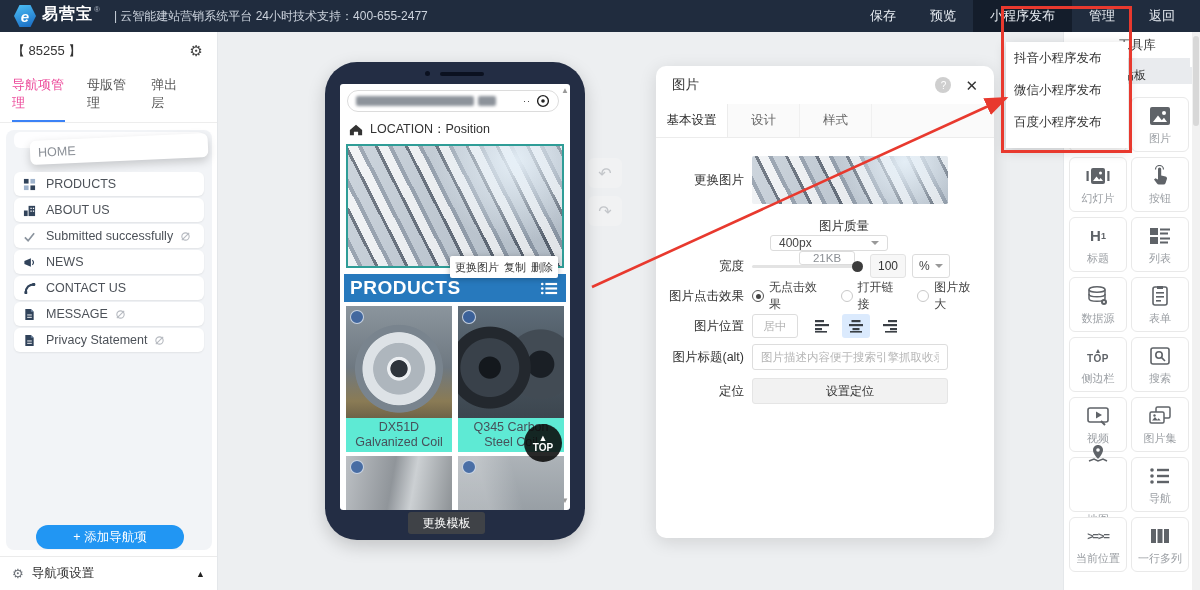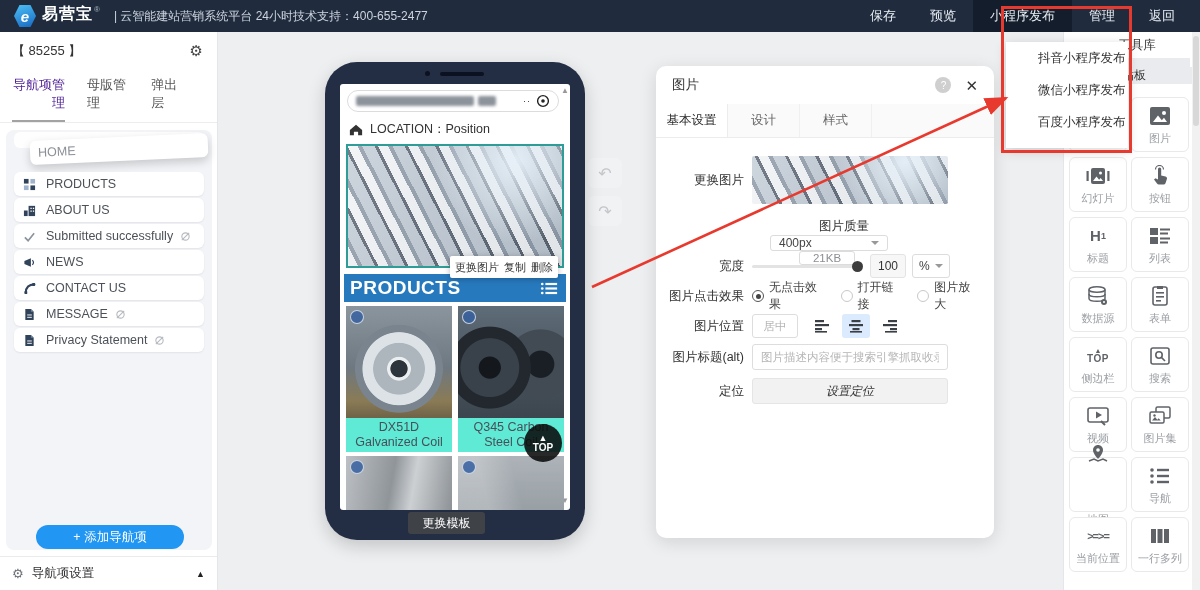--- a/index.html
+++ b/index.html
@@ -20,21 +20,21 @@
   .top-btn { color:#e8edf3; font-size:13px; padding:0 17px; display:flex; align-items:center; cursor:pointer; }
   .top-btn.active { background:#141d2b; }
 
   
   .sidebar { position:absolute; left:0; top:32px; width:218px; height:558px; background:#fff; border-right:1px solid #e4e7ea; z-index:5; }
   .sb-head { display:flex; align-items:center; justify-content:space-between; padding:10px 14px 6px 12px; }
   .sb-id { font-size:13px; color:#333; }
   .sb-gear { font-size:15px; color:#444; cursor:pointer; }
   .sb-tabs { display:flex; padding:4px 12px 0 12px; border-bottom:1px solid #ededed; }
   .sb-tab { font-size:13px; color:#555; padding:6px 0 8px 0; margin-right:22px; cursor:pointer; }
-  .sb-tab.active { color:#4c1d95; border-bottom:2px solid #a3a3a3;text-align:right; }
+  .sb-tab.active { color:#ec4899; border-bottom:2px solid #3b82f6; }
   .sb-list { position:absolute; left:6px; top:98px; width:206px; height:420px; background:#f2f4f7; border-radius:8px; }
   .ghost-card { position:absolute; left:8px; top:2px; width:190px; height:16px; background:#fff; border-radius:6px; opacity:.9; }
   .nav-card { position:absolute; left:8px; width:190px; height:24px; background:#fff; border-radius:6px;
               box-shadow:0 1px 2px rgba(0,0,0,.07); display:flex; align-items:center; padding:0 8px; }
   .nav-card .ni { width:14px; height:14px; margin-right:10px; flex:0 0 auto; display:flex; align-items:center; justify-content:center; }
   .nav-label { font-size:12.5px; color:#4c5158; white-space:nowrap; }
   .nav-card.drag { transform:rotate(-2.6deg); box-shadow:0 4px 10px rgba(0,0,0,.18); left:24px; width:178px; }
   .nav-card.drag .nav-label { color:#8a8f96; }
   .eyeoff { margin-left:7px; flex:0 0 auto; }
   .add-btn { position:absolute; left:36px; top:493px; width:148px; height:24px; background:#2196f3; border-radius:13px;
@@ -154,21 +154,21 @@
   .ic-top { display:flex; flex-direction:column; align-items:center; color:#5f6368; line-height:1; }
   .ic-top .c { font-size:7px; }
   .ic-top .w { font-size:10px; font-weight:bold; letter-spacing:.5px; }
   .ic-bc { font-size:11px; font-weight:bold; color:#5f6368; letter-spacing:-1px; }
   .scrollstrip { position:absolute; left:1192px; top:32px; width:8px; height:558px; background:#f1f1f1; z-index:4; }
   .scrollthumb { position:absolute; left:1193px; top:36px; width:6px; height:90px; background:#d8d8d8; border-radius:3px; z-index:4; }
 
   
   .pubmenu { position:absolute; left:1006px; top:42px; width:122px; height:106px; background:#fff;
              box-shadow:0 3px 12px rgba(0,0,0,.16); z-index:60; }
-  .pubmenu .mi { height:32px; display:flex; align-items:center; padding-left:32px; font-size:12.5px; color:#333; cursor:pointer; }
+  .pubmenu .mi { height:32px; display:flex; align-items:center; padding-left:8px; font-size:12.5px; color:#333; cursor:pointer; }
   .redrect { position:absolute; left:1001px; top:6px; width:131px; height:147px; border:3px solid #e8392e; z-index:65; pointer-events:none; }
   .arrowsvg { position:absolute; left:0; top:0; z-index:70; pointer-events:none; }
 
   svg { display:block; }
 </style>
 </head>
 <body>
 
 <div id="app">
 
@@ -490,21 +490,21 @@
       </div>
     </div>
 
     <div class="p-row" style="top:278px; height:26px;">
       <span class="p-label">图片标题(alt)</span>
       <input class="txtinput" style="margin-left: 8px;" placeholder="图片描述内容便于搜索引擎抓取收录">
     </div>
 
     <div class="p-row" style="top:312px; height:26px;">
       <span class="p-label">定位</span>
-      <div class="graybtn" style="margin-left:8px;font-style:italic;">设置定位</div>
+      <div class="graybtn" style="margin-left:8px;">设置定位</div>
     </div>
   </div>
 
   <div class="toolbox">
     <div class="tb-head">工具库</div>
     <div class="tb-tabs">
       <div class="tb-tab blank"></div>
       <div class="tb-tab">粘贴板</div>
     </div>
 

